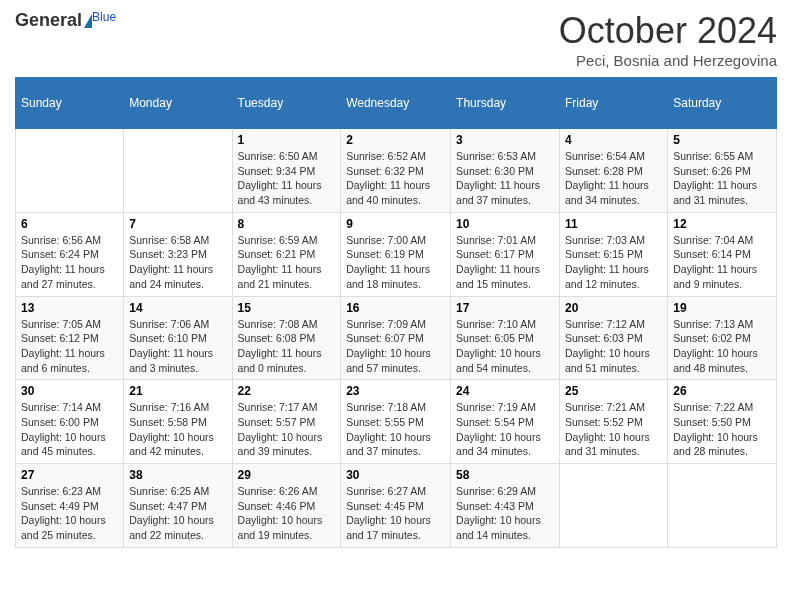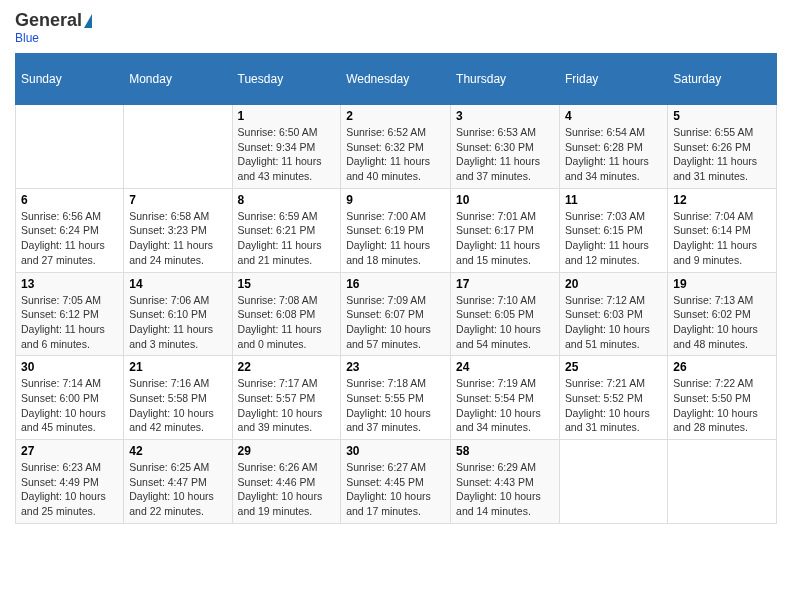--- a/index.html
+++ b/index.html
@@ -11,21 +11,21 @@
       padding: 10px 15px;
     }
     .header {
       display: flex;
       align-items: flex-start;
       justify-content: space-between;
       margin-bottom: 8px;
     }
     .logo {
       display: flex;
-      flex-direction: column;
+      flex-direction: row;
       align-items: flex-start;
     }
     .logo-general {
       font-size: 18px;
       font-weight: bold;
       color: #333;
     }
     .logo-blue {
       font-size: 12px;
       font-weight: normal;
@@ -99,20 +99,24 @@
 </head>
 <body>
 
 <div class="header">
   <div class="logo">
     <div class="logo-row">
       <span class="logo-general">General</span>
       <span class="logo-icon"></span>
     </div>
     <span class="logo-blue">Blue</span>
+  </div>
+  <div class="title-section">
+    <div class="month-title">October 2024</div>
+    <div class="location">Peci, Bosnia and Herzegovina</div>
   </div>
 </div>
 
 <table>
   <thead>
     <tr>
     <th>Sunday</th>
         <th>Monday</th>
         <th>Tuesday</th>
         <th>Wednesday</th>
@@ -289,21 +293,21 @@
         </td>
       </tr>
       <tr>
         <td>
           <span class="day-num">27</span>
           <div class="day-info">Sunrise: 6:23 AM
 Sunset: 4:49 PM
 Daylight: 10 hours and 25 minutes.</div>
         </td>
         <td>
-          <span class="day-num">42</span>
+          <span class="day-num">38</span>
           <div class="day-info">Sunrise: 6:25 AM
 Sunset: 4:47 PM
 Daylight: 10 hours and 22 minutes.</div>
         </td>
         <td>
           <span class="day-num">29</span>
           <div class="day-info">Sunrise: 6:26 AM
 Sunset: 4:46 PM
 Daylight: 10 hours and 19 minutes.</div>
         </td>

